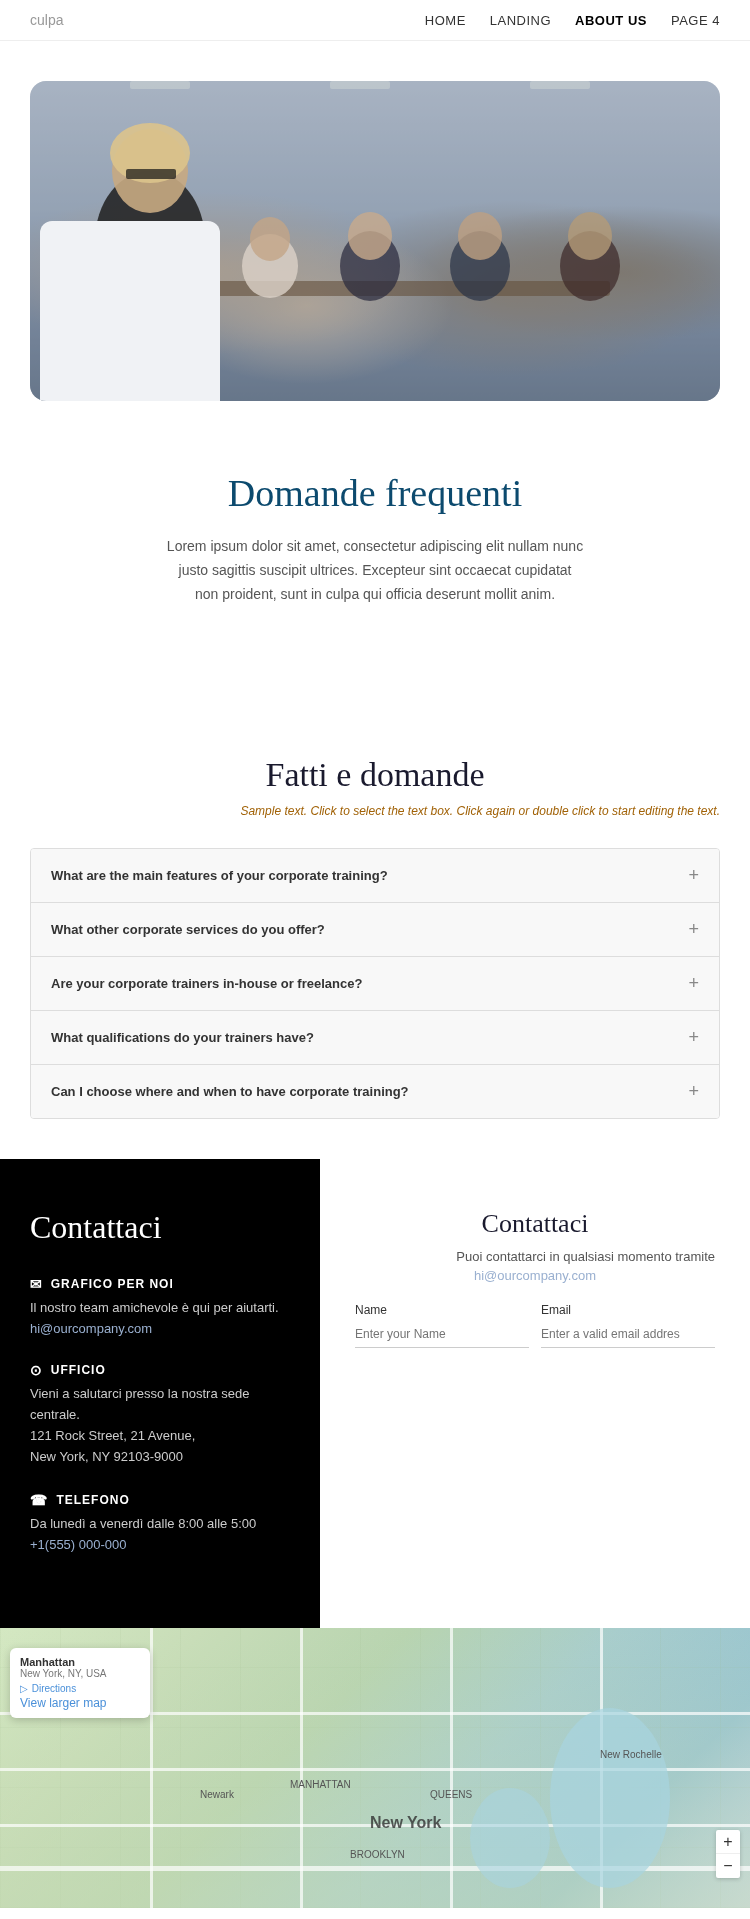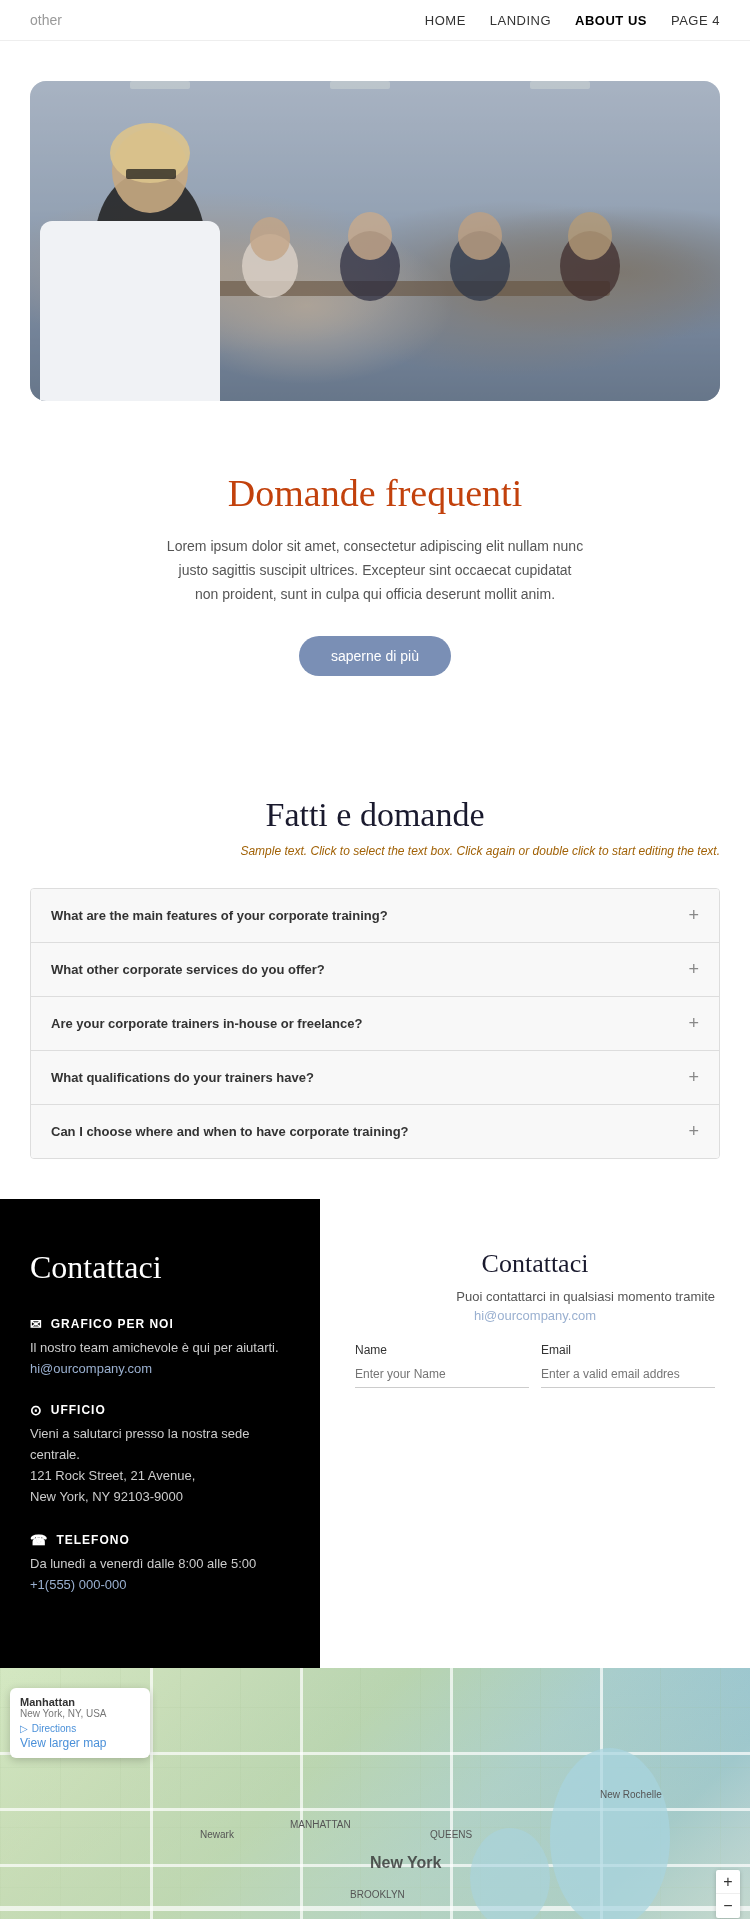--- a/index.html
+++ b/index.html
@@ -63,21 +63,21 @@
       z-index: 2;
     }
     .hero-text {
       text-align: center;
       padding: 0 40px;
       margin-top: 40px;
     }
     .hero-title {
       font-size: 38px;
       font-weight: 300;
-      color: #c2410c;
+      color: #0c4a6e;
       margin-bottom: 20px;
       font-family: Georgia, serif;
     }
     .hero-desc {
       font-size: 14px;
       color: #555;
       line-height: 1.7;
       max-width: 420px;
       margin: 0 auto 30px;
     }
@@ -335,21 +335,21 @@
       color: #333;
       cursor: pointer;
       border-bottom: 1px solid #eee;
     }
     .map-zoom-btn:last-child { border-bottom: none; }
   </style>
 </head>
 <body>
 
 <nav>
-  <span class="nav-logo">other</span>
+  <span class="nav-logo">culpa</span>
   <div class="nav-links">
     <a class="nav-link" href="#">HOME</a>
     <a class="nav-link" href="#">LANDING</a>
     <a class="nav-link active" href="#">ABOUT US</a>
     <a class="nav-link" href="#">PAGE 4</a>
   </div>
 </nav>
 
 <section class="hero">
   <div class="hero-image-wrapper">
@@ -383,21 +383,20 @@
 
         <ellipse cx="240" cy="185" rx="28" ry="32" fill="rgba(220,210,200,0.8)"></ellipse>
         <ellipse cx="240" cy="158" rx="20" ry="22" fill="rgba(195,165,135,0.8)"></ellipse>
       </svg>
     </div>
     <div class="hero-card-overlay"></div>
   </div>
   <div class="hero-text">
     <h1 class="hero-title">Domande frequenti</h1>
     <p class="hero-desc">Lorem ipsum dolor sit amet, consectetur adipiscing elit nullam nunc justo sagittis suscipit ultrices. Excepteur sint occaecat cupidatat non proident, sunt in culpa qui officia deserunt mollit anim.</p>
-    <button class="hero-btn">saperne di più</button>
   </div>
 </section>
 
 <section class="faq-section">
   <h2 class="faq-title">Fatti e domande</h2>
   <p class="faq-subtitle">Sample text. Click to select the text box. Click again or double click to start editing the text.</p>
   <div class="faq-list">
     <div class="faq-item">
       <span class="faq-question">What are the main features of your corporate training?</span>
       <span class="faq-plus">+</span>

